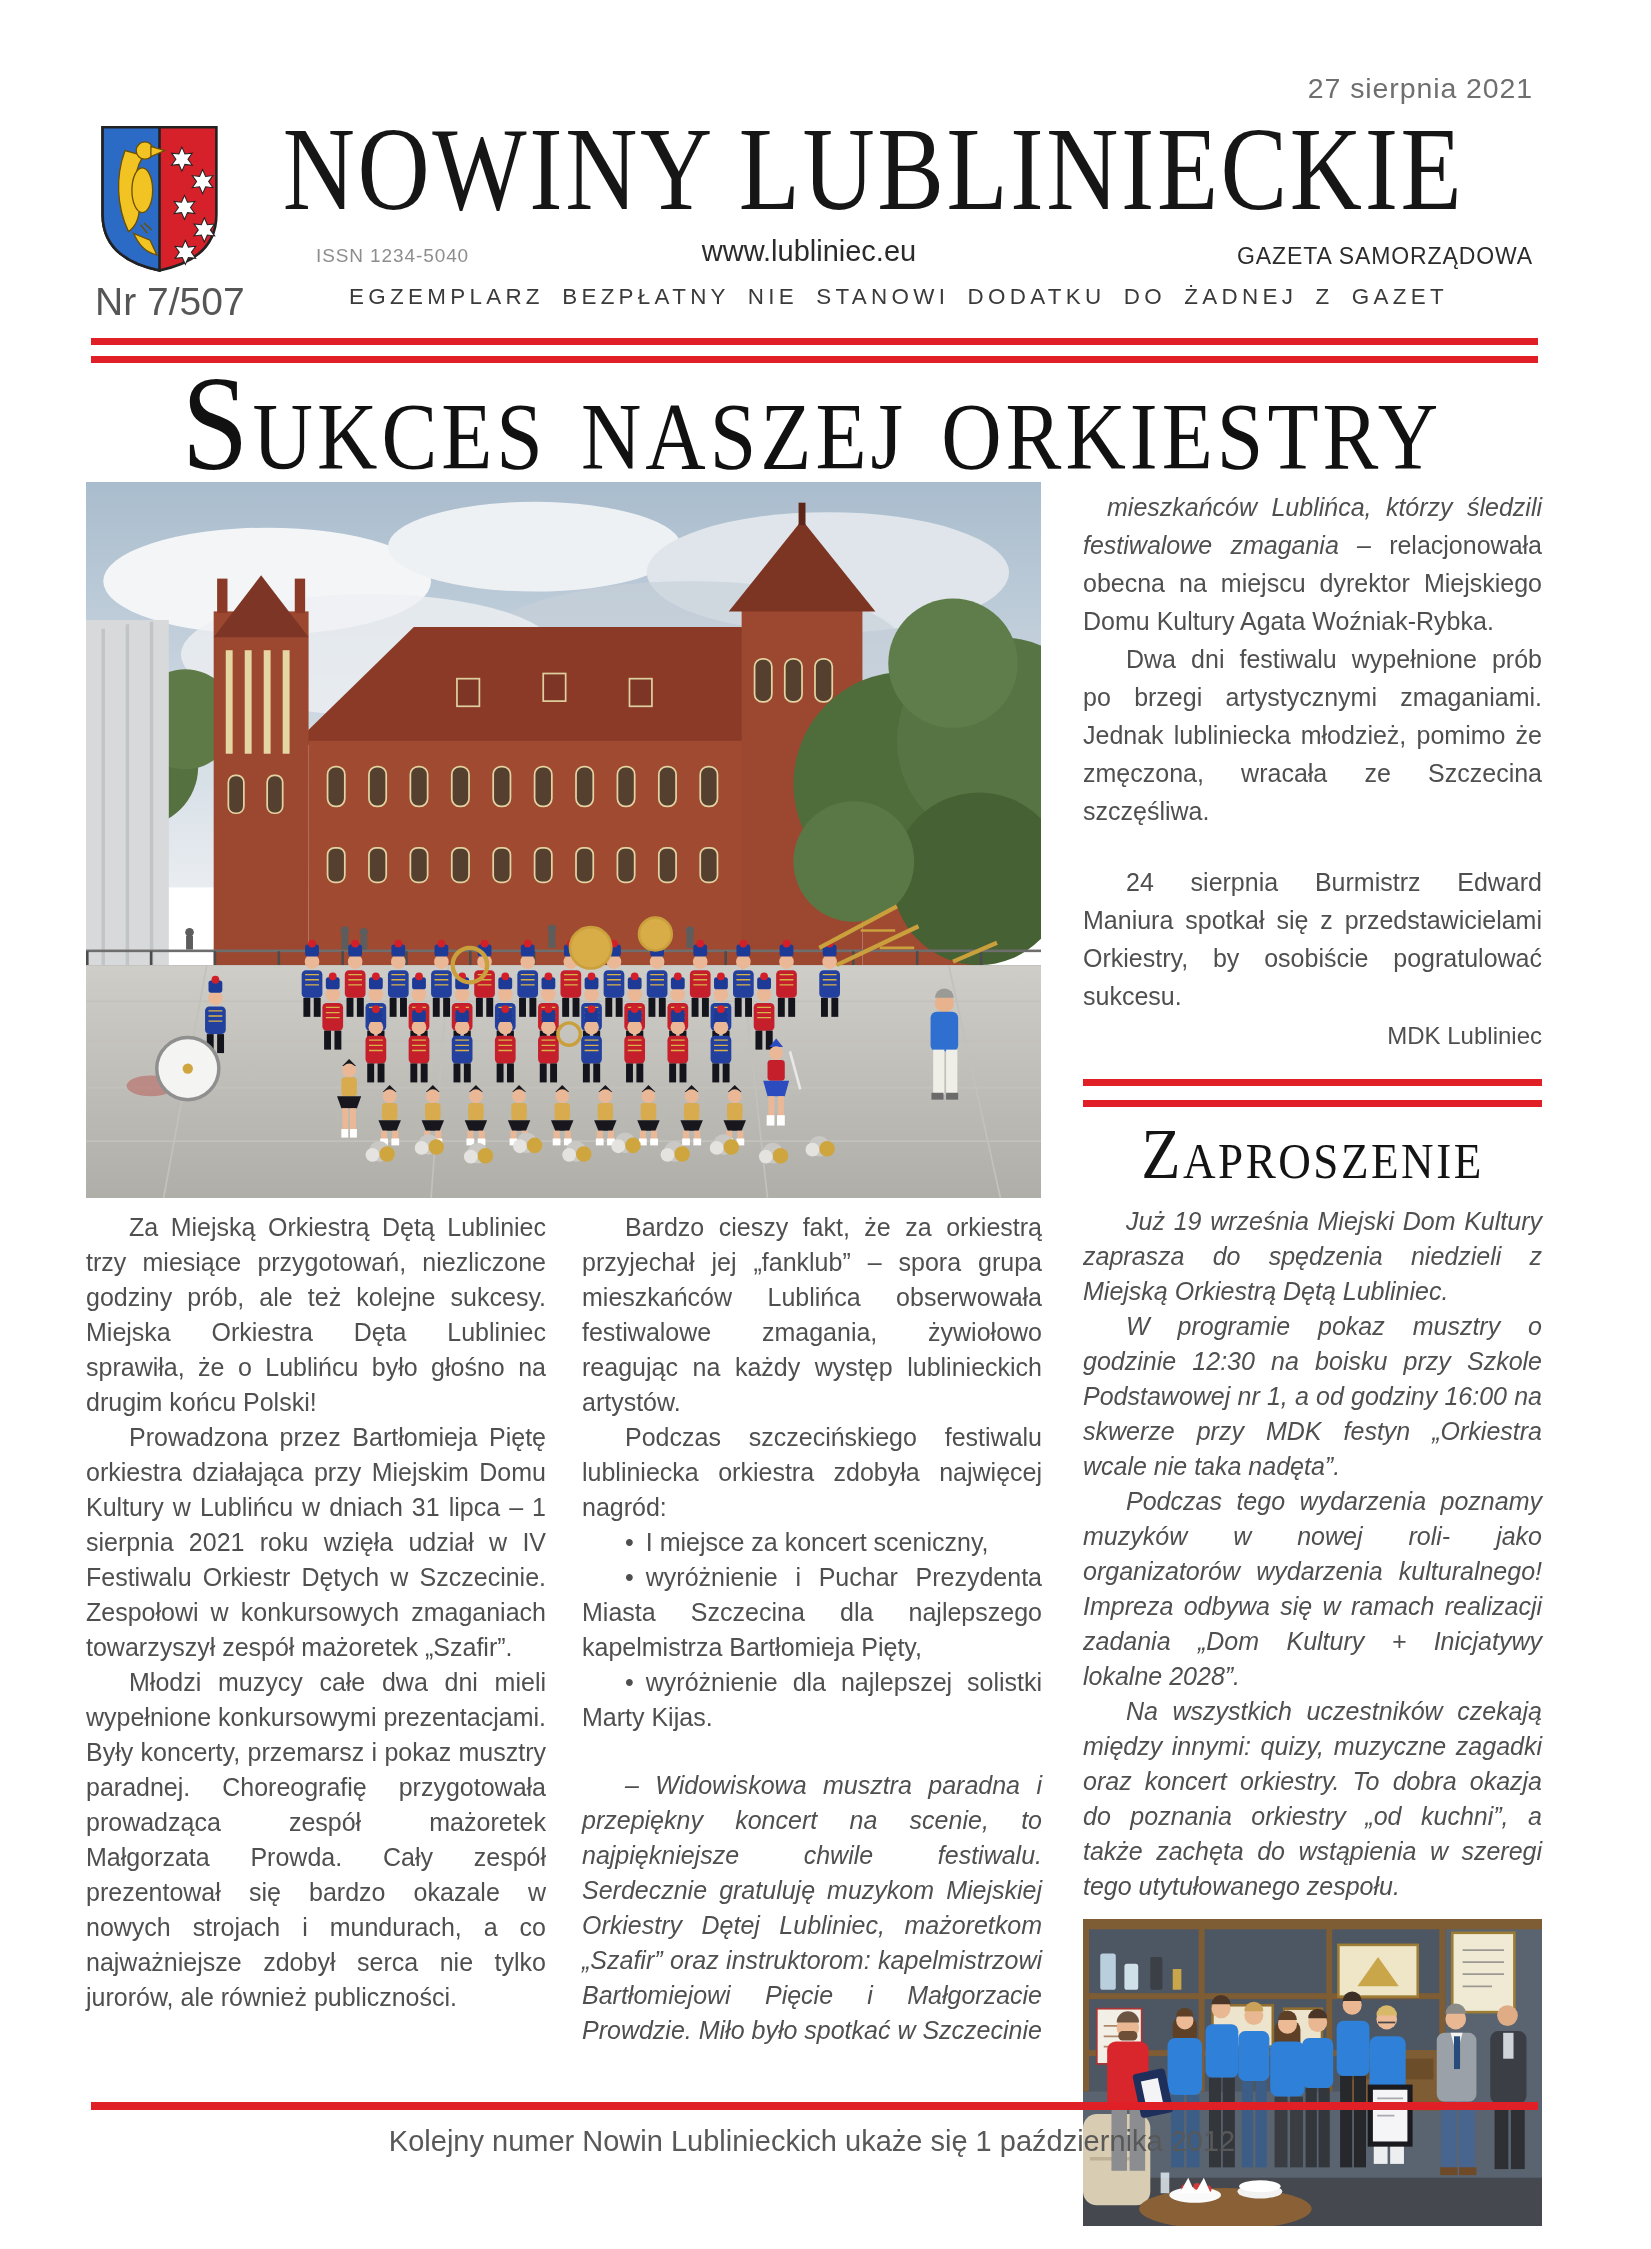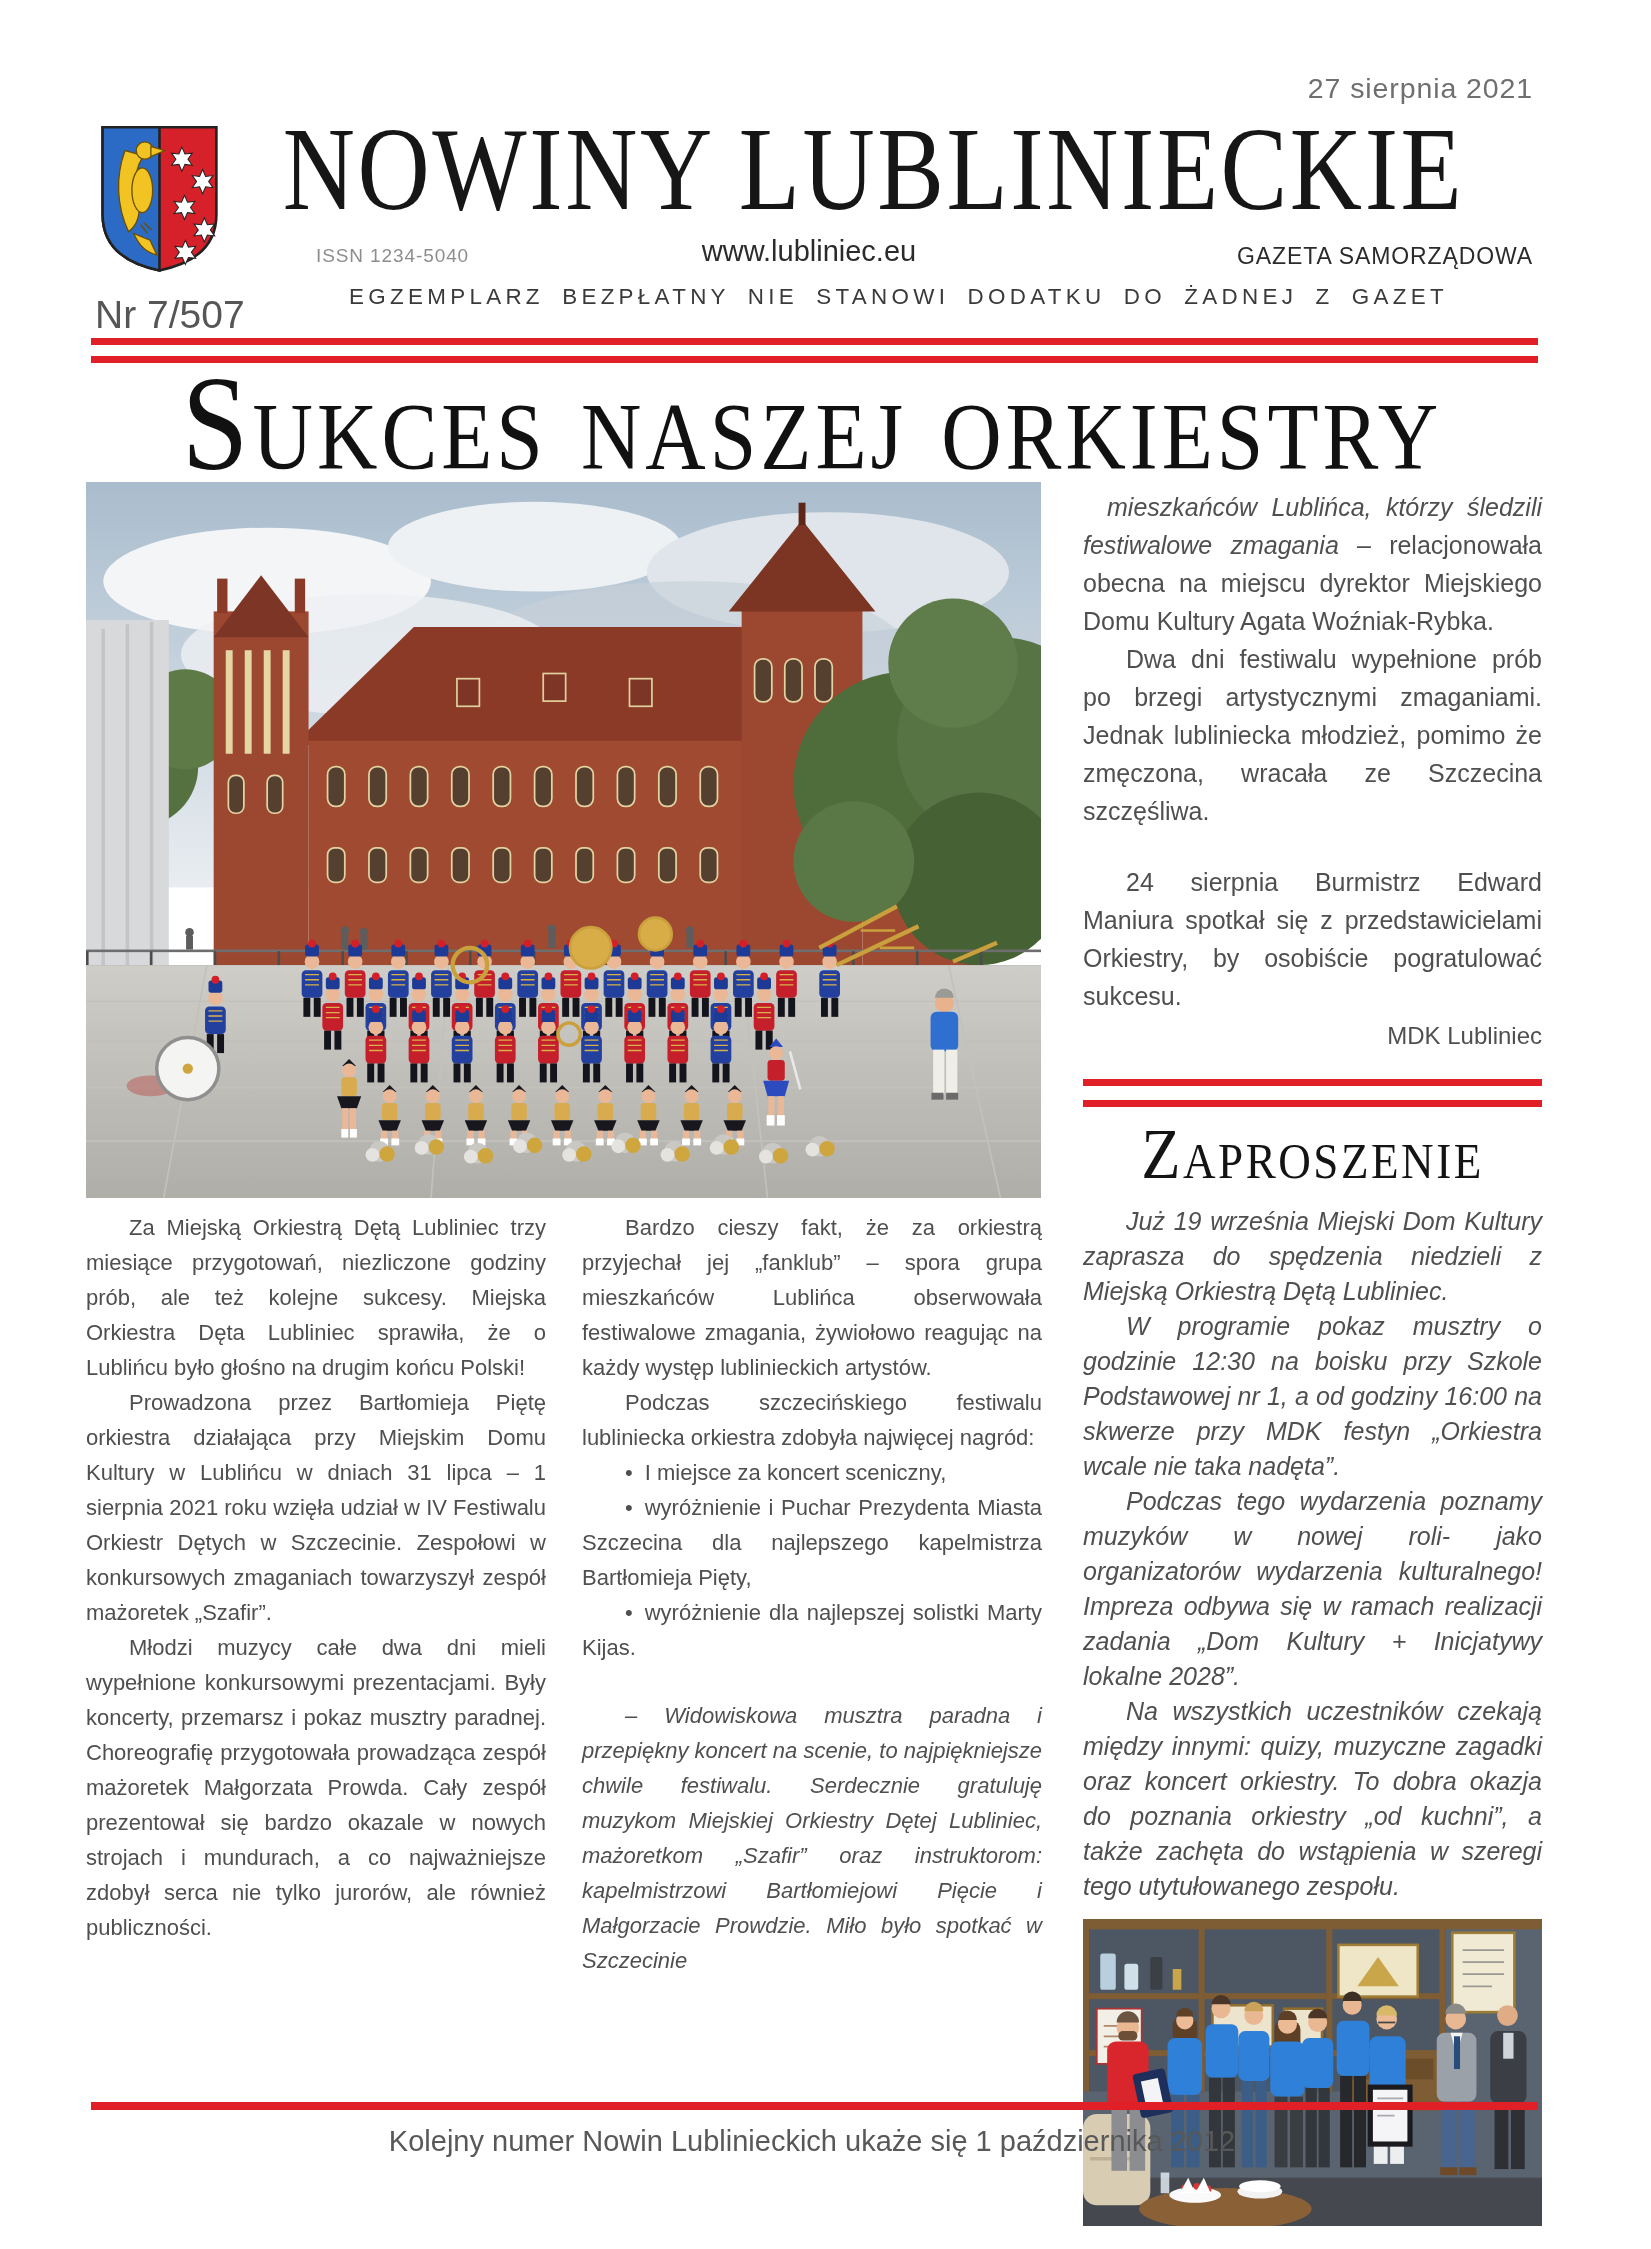--- a/index.html
+++ b/index.html
@@ -12,21 +12,21 @@
   .coat svg{width:100%;height:100%;}
   .masthead-title{position:absolute;left:216px;right:121px;top:102px;text-align:center;
         font-family:"Liberation Serif","DejaVu Serif",serif;font-weight:400;font-size:100px;
         color:#161616;letter-spacing:2.6px;white-space:nowrap;
         transform:scale(1,1.18);transform-origin:top center;}
   .issn{position:absolute;left:316px;top:245px;font-size:19px;color:#8d8d8d;letter-spacing:0.9px;}
   .website{position:absolute;left:86px;right:120px;top:235px;text-align:center;font-size:29px;color:#2b2b2b;}
   .edition{position:absolute;right:119px;top:243px;font-size:23px;color:#2b2b2b;letter-spacing:0.9px;}
   .free-copy{position:absolute;left:259px;right:114px;top:284px;text-align:center;font-size:22.4px;
         color:#3a3a3a;letter-spacing:4.3px;word-spacing:7.8px;}
-  .issue{position:absolute;left:95px;top:280px;font-size:39px;color:#565656;margin-top:13px;}
+  .issue{position:absolute;left:95px;top:280px;font-size:39px;color:#565656;}
 
   .rule{position:absolute;left:91px;right:114px;height:7px;background:#e01f26;}
   .rule.r1{top:338px}.rule.r2{top:356px}
 
   .headline{position:absolute;left:86px;right:114px;top:356px;margin:0;text-align:center;
         font-family:"Liberation Serif","DejaVu Serif",serif;font-weight:400;
         font-variant:small-caps;font-size:129px;line-height:1.0;letter-spacing:4.3px;color:#111;
         white-space:nowrap;transform:scale(.93,1.05);transform-origin:top center;}
 
   
@@ -34,21 +34,21 @@
   .photo-main{position:absolute;left:86px;top:482px;width:955px;height:716px;}
   .photo-main svg{width:100%;height:100%;display:block;}
   .photo-office{width:459px;height:307px;margin:15.5px 0 0 0;}
   .photo-office svg{width:100%;height:100%;display:block;}
 
   
   .col{position:absolute;}
   .col-left{left:86px;top:1210px;width:460px;}
   .col-mid{left:582px;top:1210px;width:460px;}
   .col-right{left:1083px;top:488px;width:459px;}
-  .bt p{margin:0;font-size:22px;line-height:35px;text-align:justify;color:#4f4f4f;}
+  .bt p{margin:0;font-size:25px;line-height:35px;text-align:justify;color:#4f4f4f;}
   .ind{text-indent:43px;}
   .it{font-style:italic;margin-left:24px;}
   .vgap{height:33px;}
   .bdot{margin-right:12px;}
 
   .col-right p{margin:0;text-align:justify;color:#4f4f4f;}
   .rt{font-size:25px;line-height:38px;}
   .iv{font-size:25px;line-height:35px;font-style:italic;}
   .credit{text-align:right !important;font-size:24px;color:#9c9c9c;margin-top:7px !important;}
 

